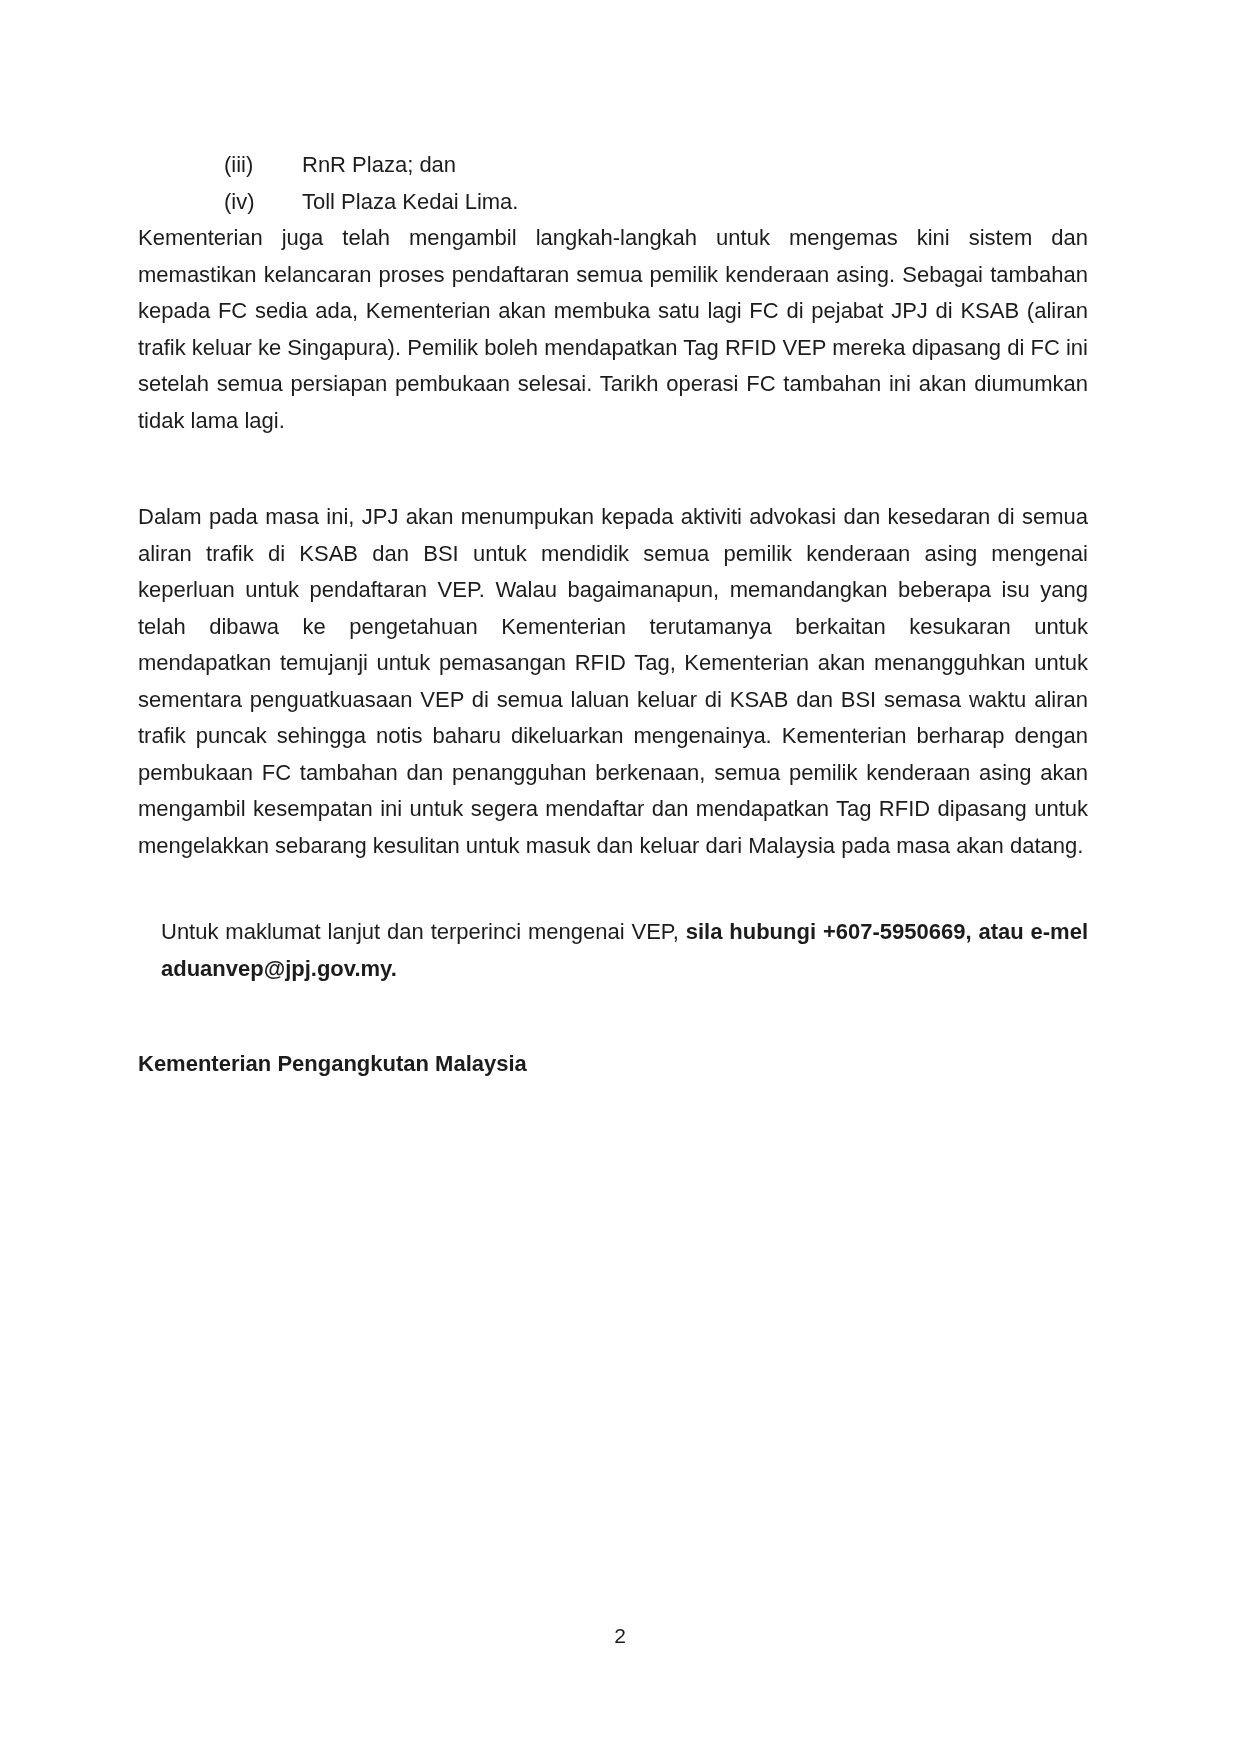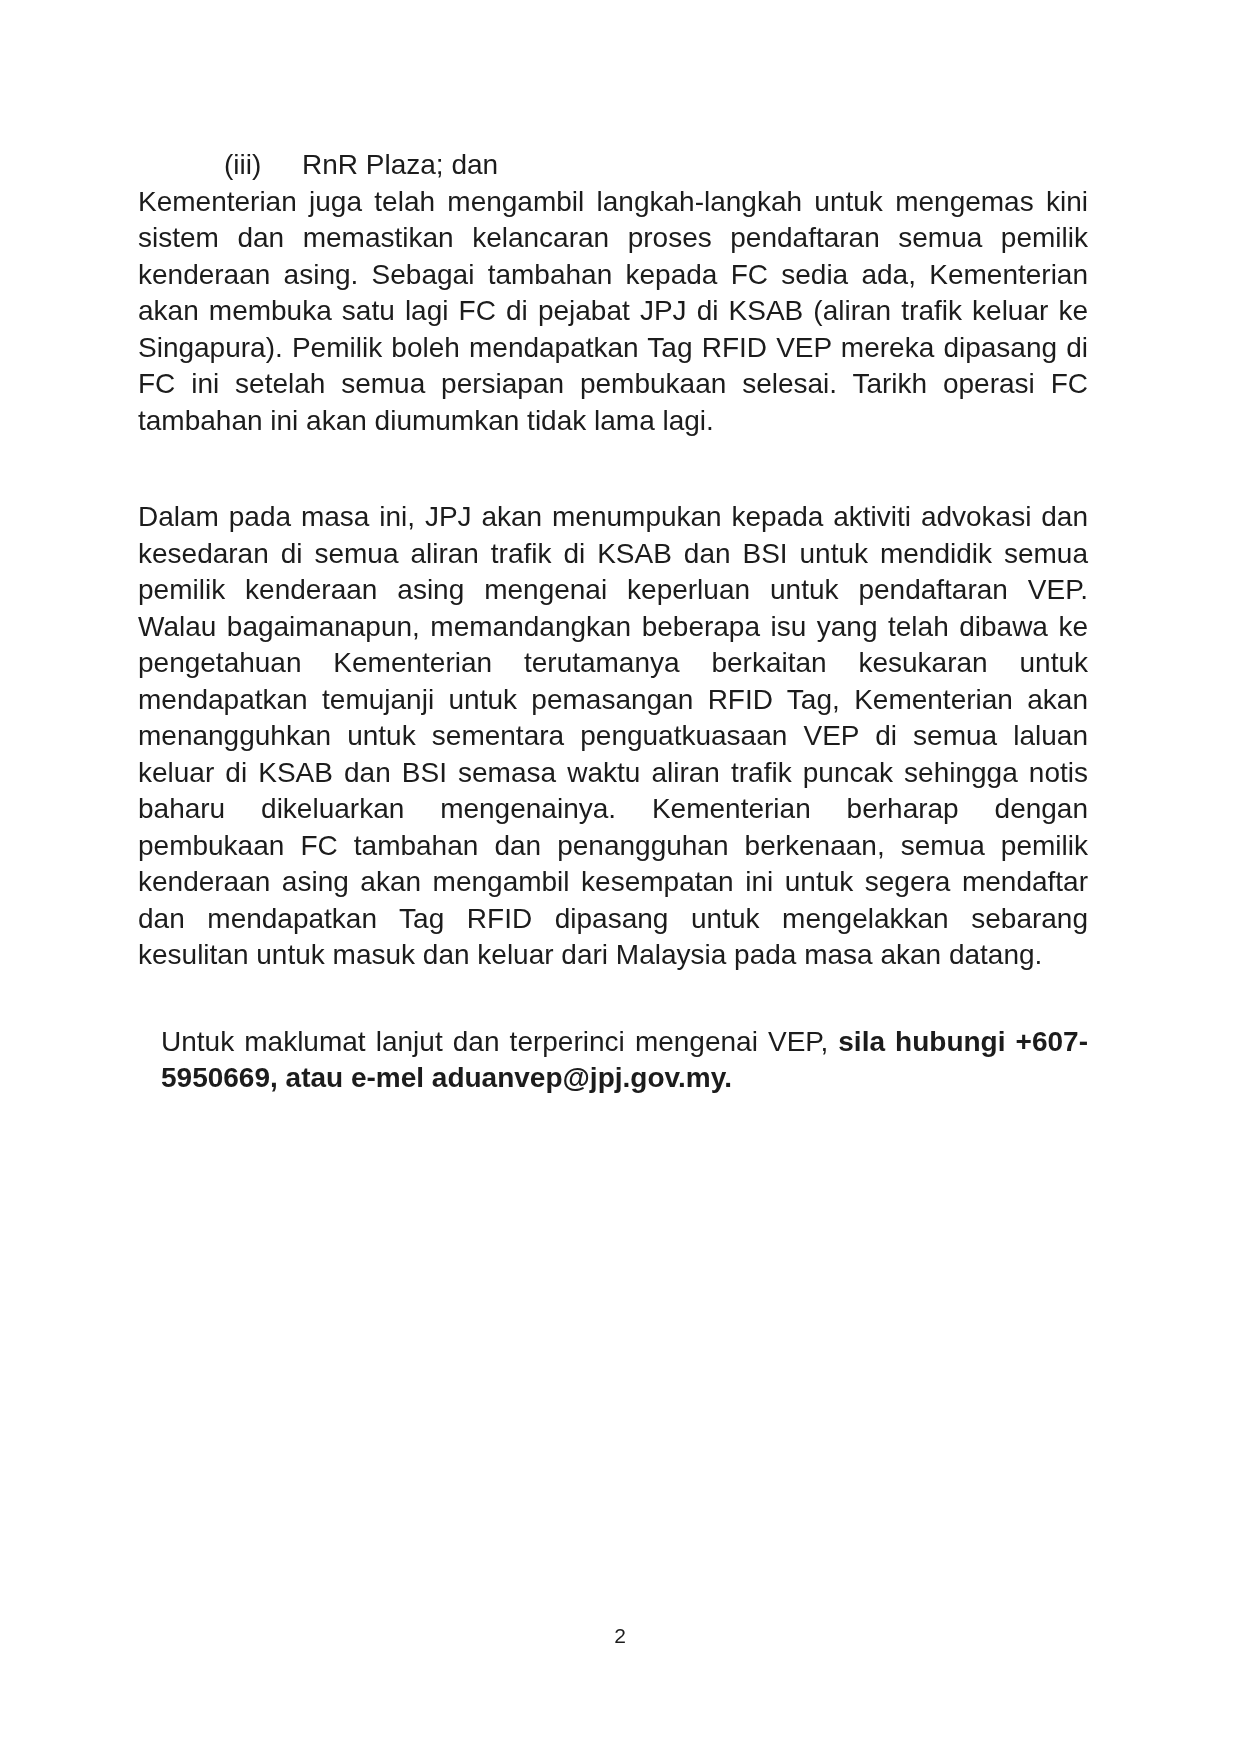--- a/index.html
+++ b/index.html
@@ -14,21 +14,21 @@
     background: #ffffff;
     font-family: "Liberation Sans", sans-serif;
     color: #1c1c1c;
     overflow: hidden;
   }
   .content {
     position: absolute;
     left: 138px;
     top: 147px;
     width: 950px;
-    font-size: 28px;
+    font-size: 22px;
     line-height: 36.5px;
   }
   .list {
     padding-left: 86px;
   }
   .list-row {
     display: flex;
   }
   .list-marker {
     flex: none;
@@ -65,27 +65,32 @@
 <body>
 
 <div class="page">
   <div class="content">
 
     <div class="list">
       <div class="list-row">
         <span class="list-marker">(iii)</span>
         <span class="list-text">RnR Plaza; dan</span>
       </div>
+      <div class="list-row">
+        <span class="list-marker">(iv)</span>
+        <span class="list-text">Toll Plaza Kedai Lima.</span>
+      </div>
     </div>
 
     <p class="para para-1">Kementerian juga telah mengambil langkah-langkah untuk mengemas kini sistem dan memastikan kelancaran proses pendaftaran semua pemilik kenderaan asing. Sebagai tambahan kepada FC sedia ada, Kementerian akan membuka satu lagi FC di pejabat JPJ di KSAB (aliran trafik keluar ke Singapura). Pemilik boleh mendapatkan Tag RFID VEP mereka dipasang di FC ini setelah semua persiapan pembukaan selesai. Tarikh operasi FC tambahan ini akan diumumkan tidak lama lagi.</p>
 
     <p class="para para-2">Dalam pada masa ini, JPJ akan menumpukan kepada aktiviti advokasi dan kesedaran di semua aliran trafik di KSAB dan BSI untuk mendidik semua pemilik kenderaan asing mengenai keperluan untuk pendaftaran VEP. Walau bagaimanapun, memandangkan beberapa isu yang telah dibawa ke pengetahuan Kementerian terutamanya berkaitan kesukaran untuk mendapatkan temujanji untuk pemasangan RFID Tag, Kementerian akan menangguhkan untuk sementara penguatkuasaan VEP di semua laluan keluar di KSAB dan BSI semasa waktu aliran trafik puncak sehingga notis baharu dikeluarkan mengenainya. Kementerian berharap dengan pembukaan FC tambahan dan penangguhan berkenaan, semua pemilik kenderaan asing akan mengambil kesempatan ini untuk segera mendaftar dan mendapatkan Tag RFID dipasang untuk mengelakkan sebarang kesulitan untuk masuk dan keluar dari Malaysia pada masa akan datang.</p>
 
     <p class="para para-3"><span>Untuk maklumat lanjut dan terperinci mengenai VEP, </span><span class="bold">sila hubungi +607-5950669, atau e-mel aduanvep@jpj.gov.my.</span></p>
 
     <div class="signature">
+      <div>Kementerian Pengangkutan Malaysia</div>
     </div>
 
   </div>
 
   <div class="page-number">2</div>
 </div>
 
 </body></html>

